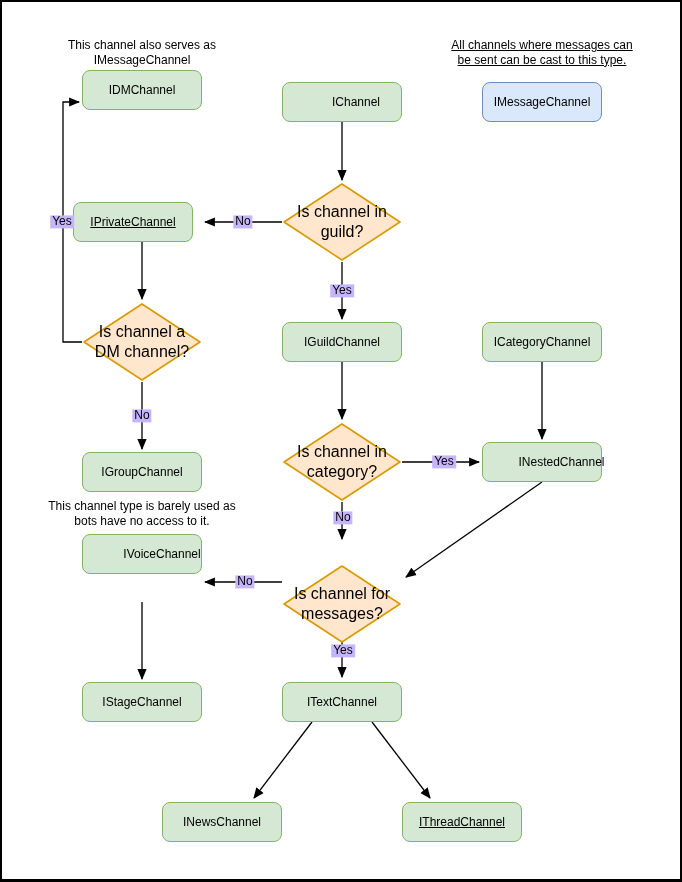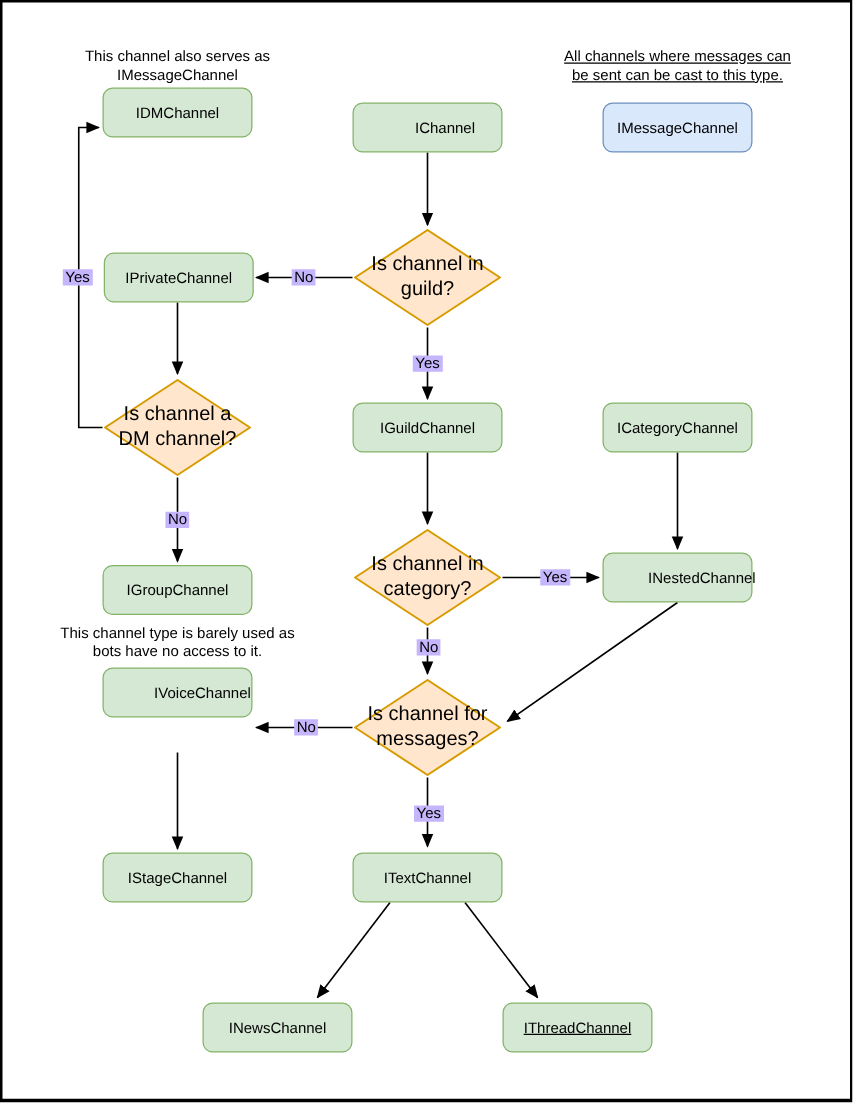--- a/index.html
+++ b/index.html
@@ -123,21 +123,21 @@
   <div class="note" style="left:40px; top:36px; width:200px;">This channel also serves as
 IMessageChannel</div>
   <div class="note" style="left:438px; top:36px; width:204px;text-decoration:underline;">All channels where messages can
 be sent can be cast to this type.</div>
   <div class="note" style="left:30px; top:497px; width:220px;">This channel type is barely used as
 bots have no access to it.</div>
 
   <div class="node green" style="left:80px; top:68px;">IDMChannel</div>
   <div class="node green" style="left:280px; top:80px;padding-left:28px;">IChannel</div>
   <div class="node blue" style="left:480px; top:80px;">IMessageChannel</div>
-  <div class="node green" style="left:81px; top:200px;">IPrivateChannel</div>
+  <div class="node green" style="left:71px; top:200px;text-decoration:underline;">IPrivateChannel</div>
   <div class="node green" style="left:280px; top:320px;">IGuildChannel</div>
   <div class="node green" style="left:480px; top:320px;">ICategoryChannel</div>
   <div class="node green" style="left:80px; top:450px;">IGroupChannel</div>
   <div class="node green" style="left:480px; top:440px;padding-left:39px;">INestedChannel</div>
   <div class="node green" style="left:80px; top:532px;padding-left:40px;">IVoiceChannel</div>
   <div class="node green" style="left:80px; top:680px;">IStageChannel</div>
   <div class="node green" style="left:280px; top:680px;">ITextChannel</div>
   <div class="node green" style="left:160px; top:800px;">INewsChannel</div>
   <div class="node green" style="left:400px; top:800px;text-decoration:underline;">IThreadChannel</div>
 
@@ -155,21 +155,21 @@
     <div class="diamond-label">Is channel a
 DM channel?</div>
   </div>
   <div class="diamond" style="left:280px; top:420px;">
     <svg viewBox="0 0 120 80">
         <polygon points="60,2 118,40 60,78 2,40"></polygon>
       </svg>
     <div class="diamond-label">Is channel in
 category?</div>
   </div>
-  <div class="diamond" style="left:280px; top:540px;">
+  <div class="diamond" style="left:280px; top:562px;">
     <svg viewBox="0 0 120 80">
         <polygon points="60,2 118,40 60,78 2,40"></polygon>
       </svg>
     <div class="diamond-label">Is channel for
 messages?</div>
   </div>
 
   <span class="edge-label" style="left:60px; top:220px;">Yes</span>
   <span class="edge-label" style="left:241px; top:220px;">No</span>
   <span class="edge-label" style="left:340px; top:289px;">Yes</span>

